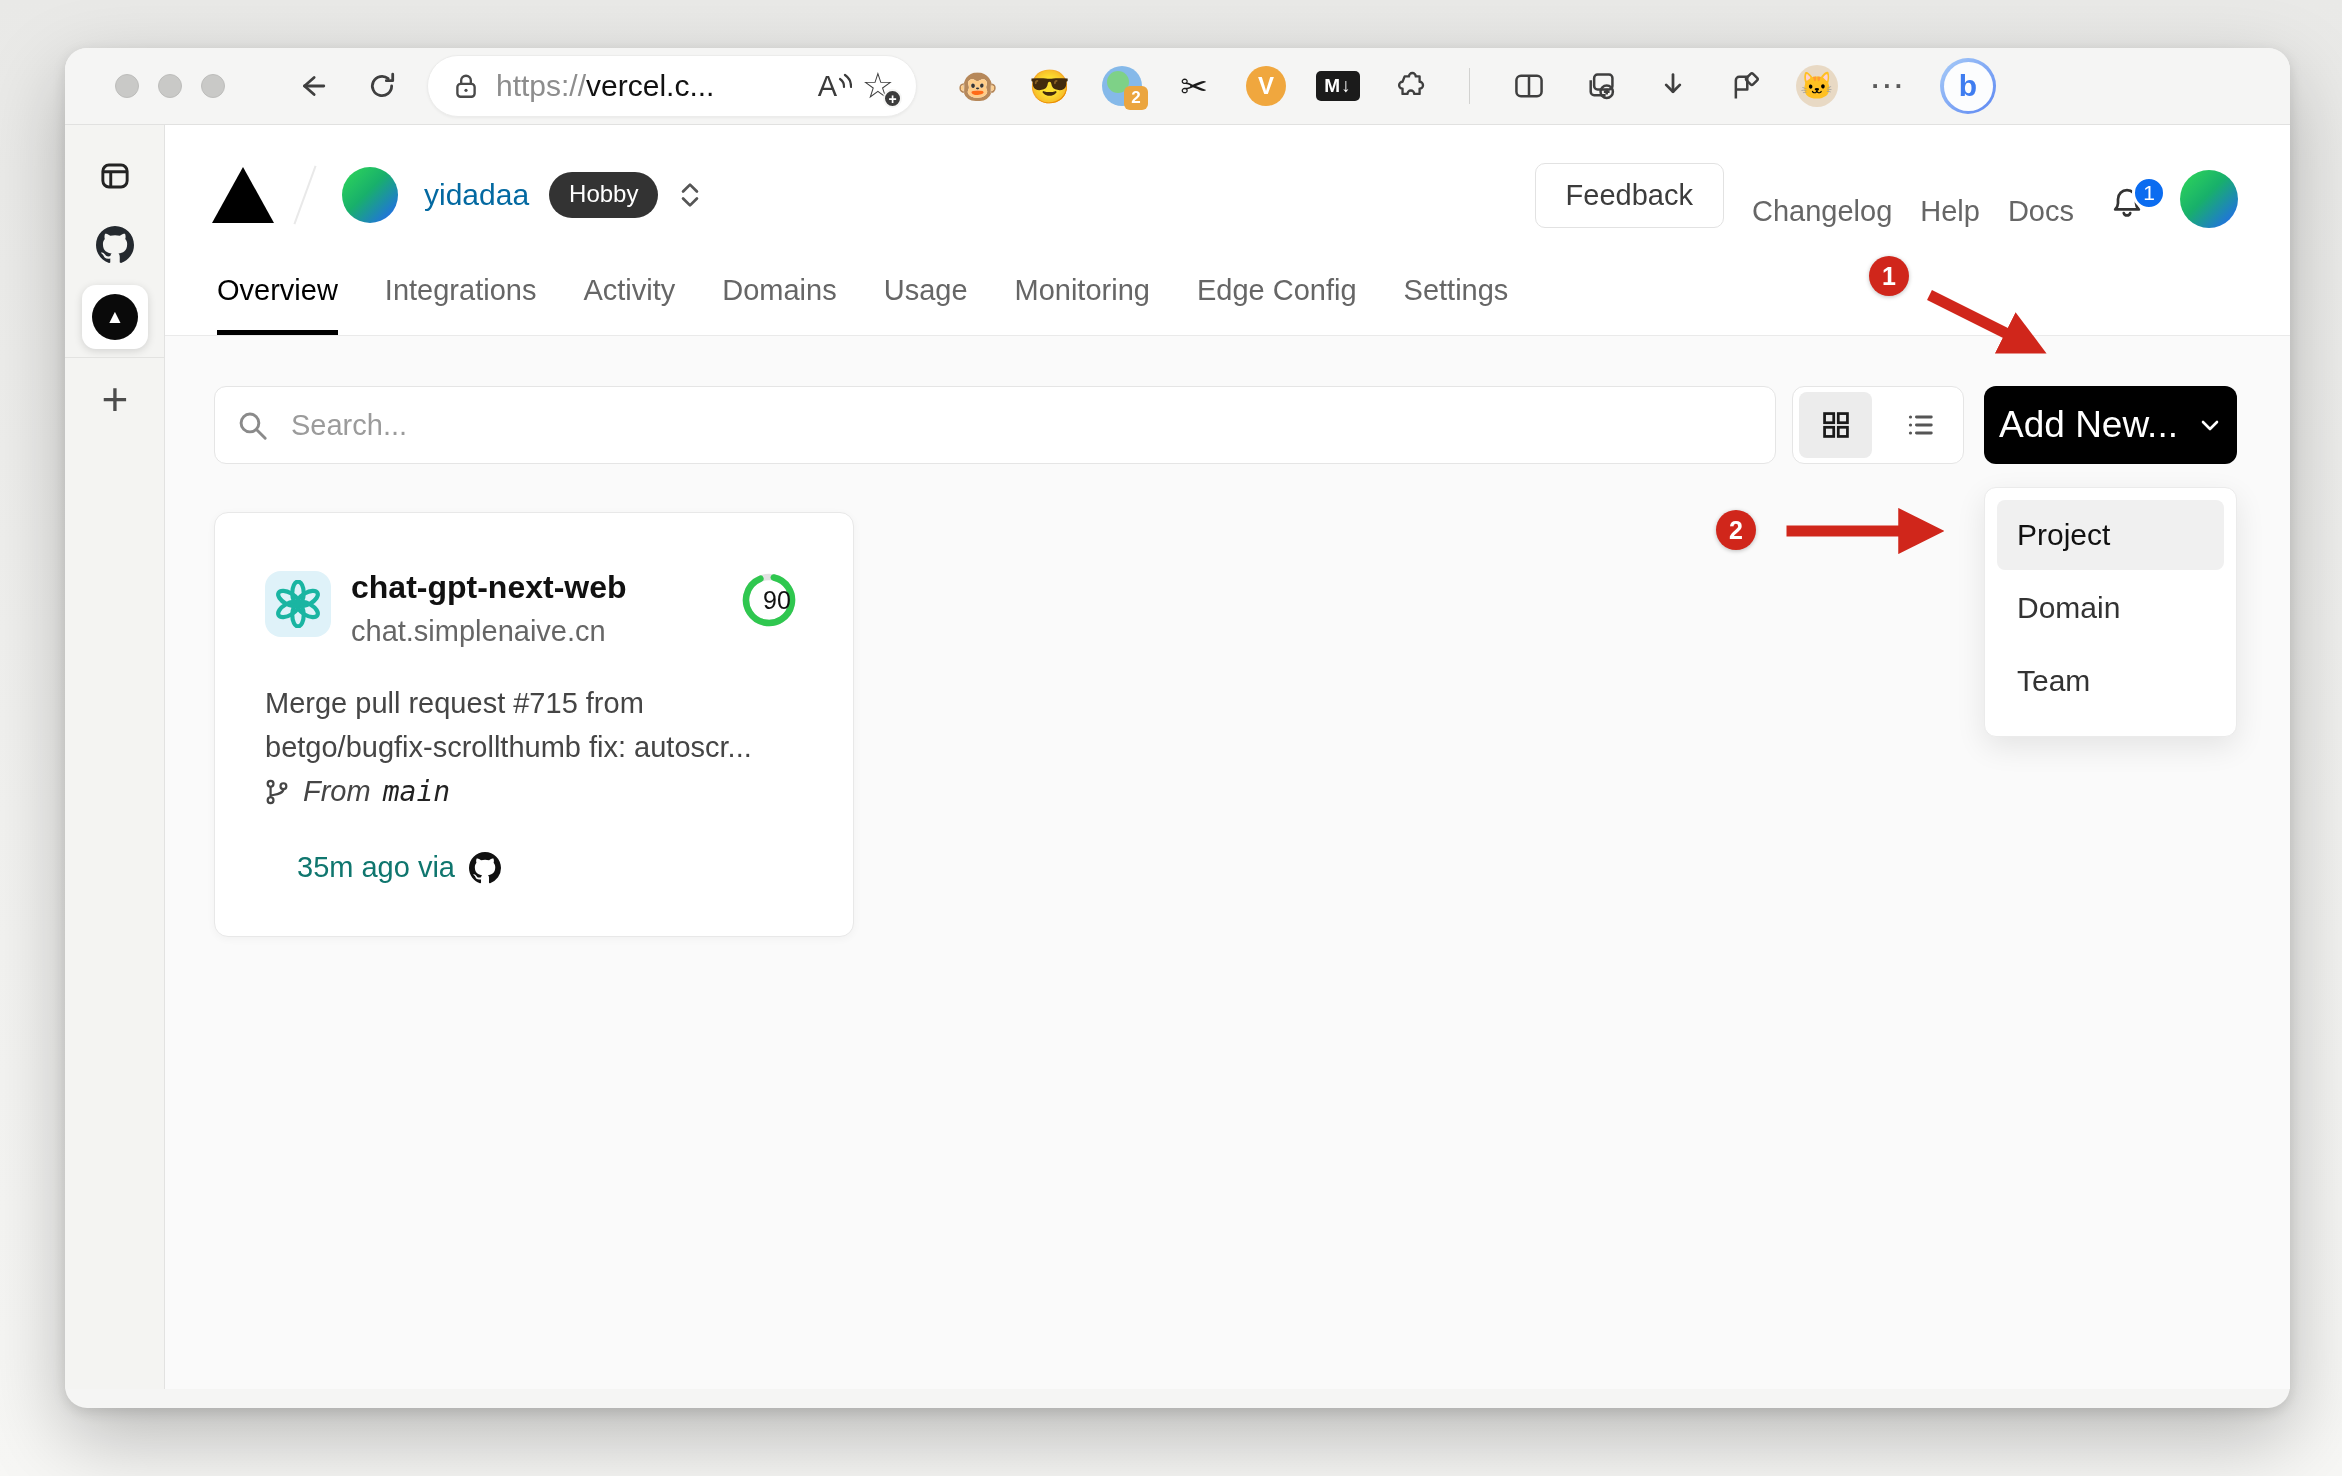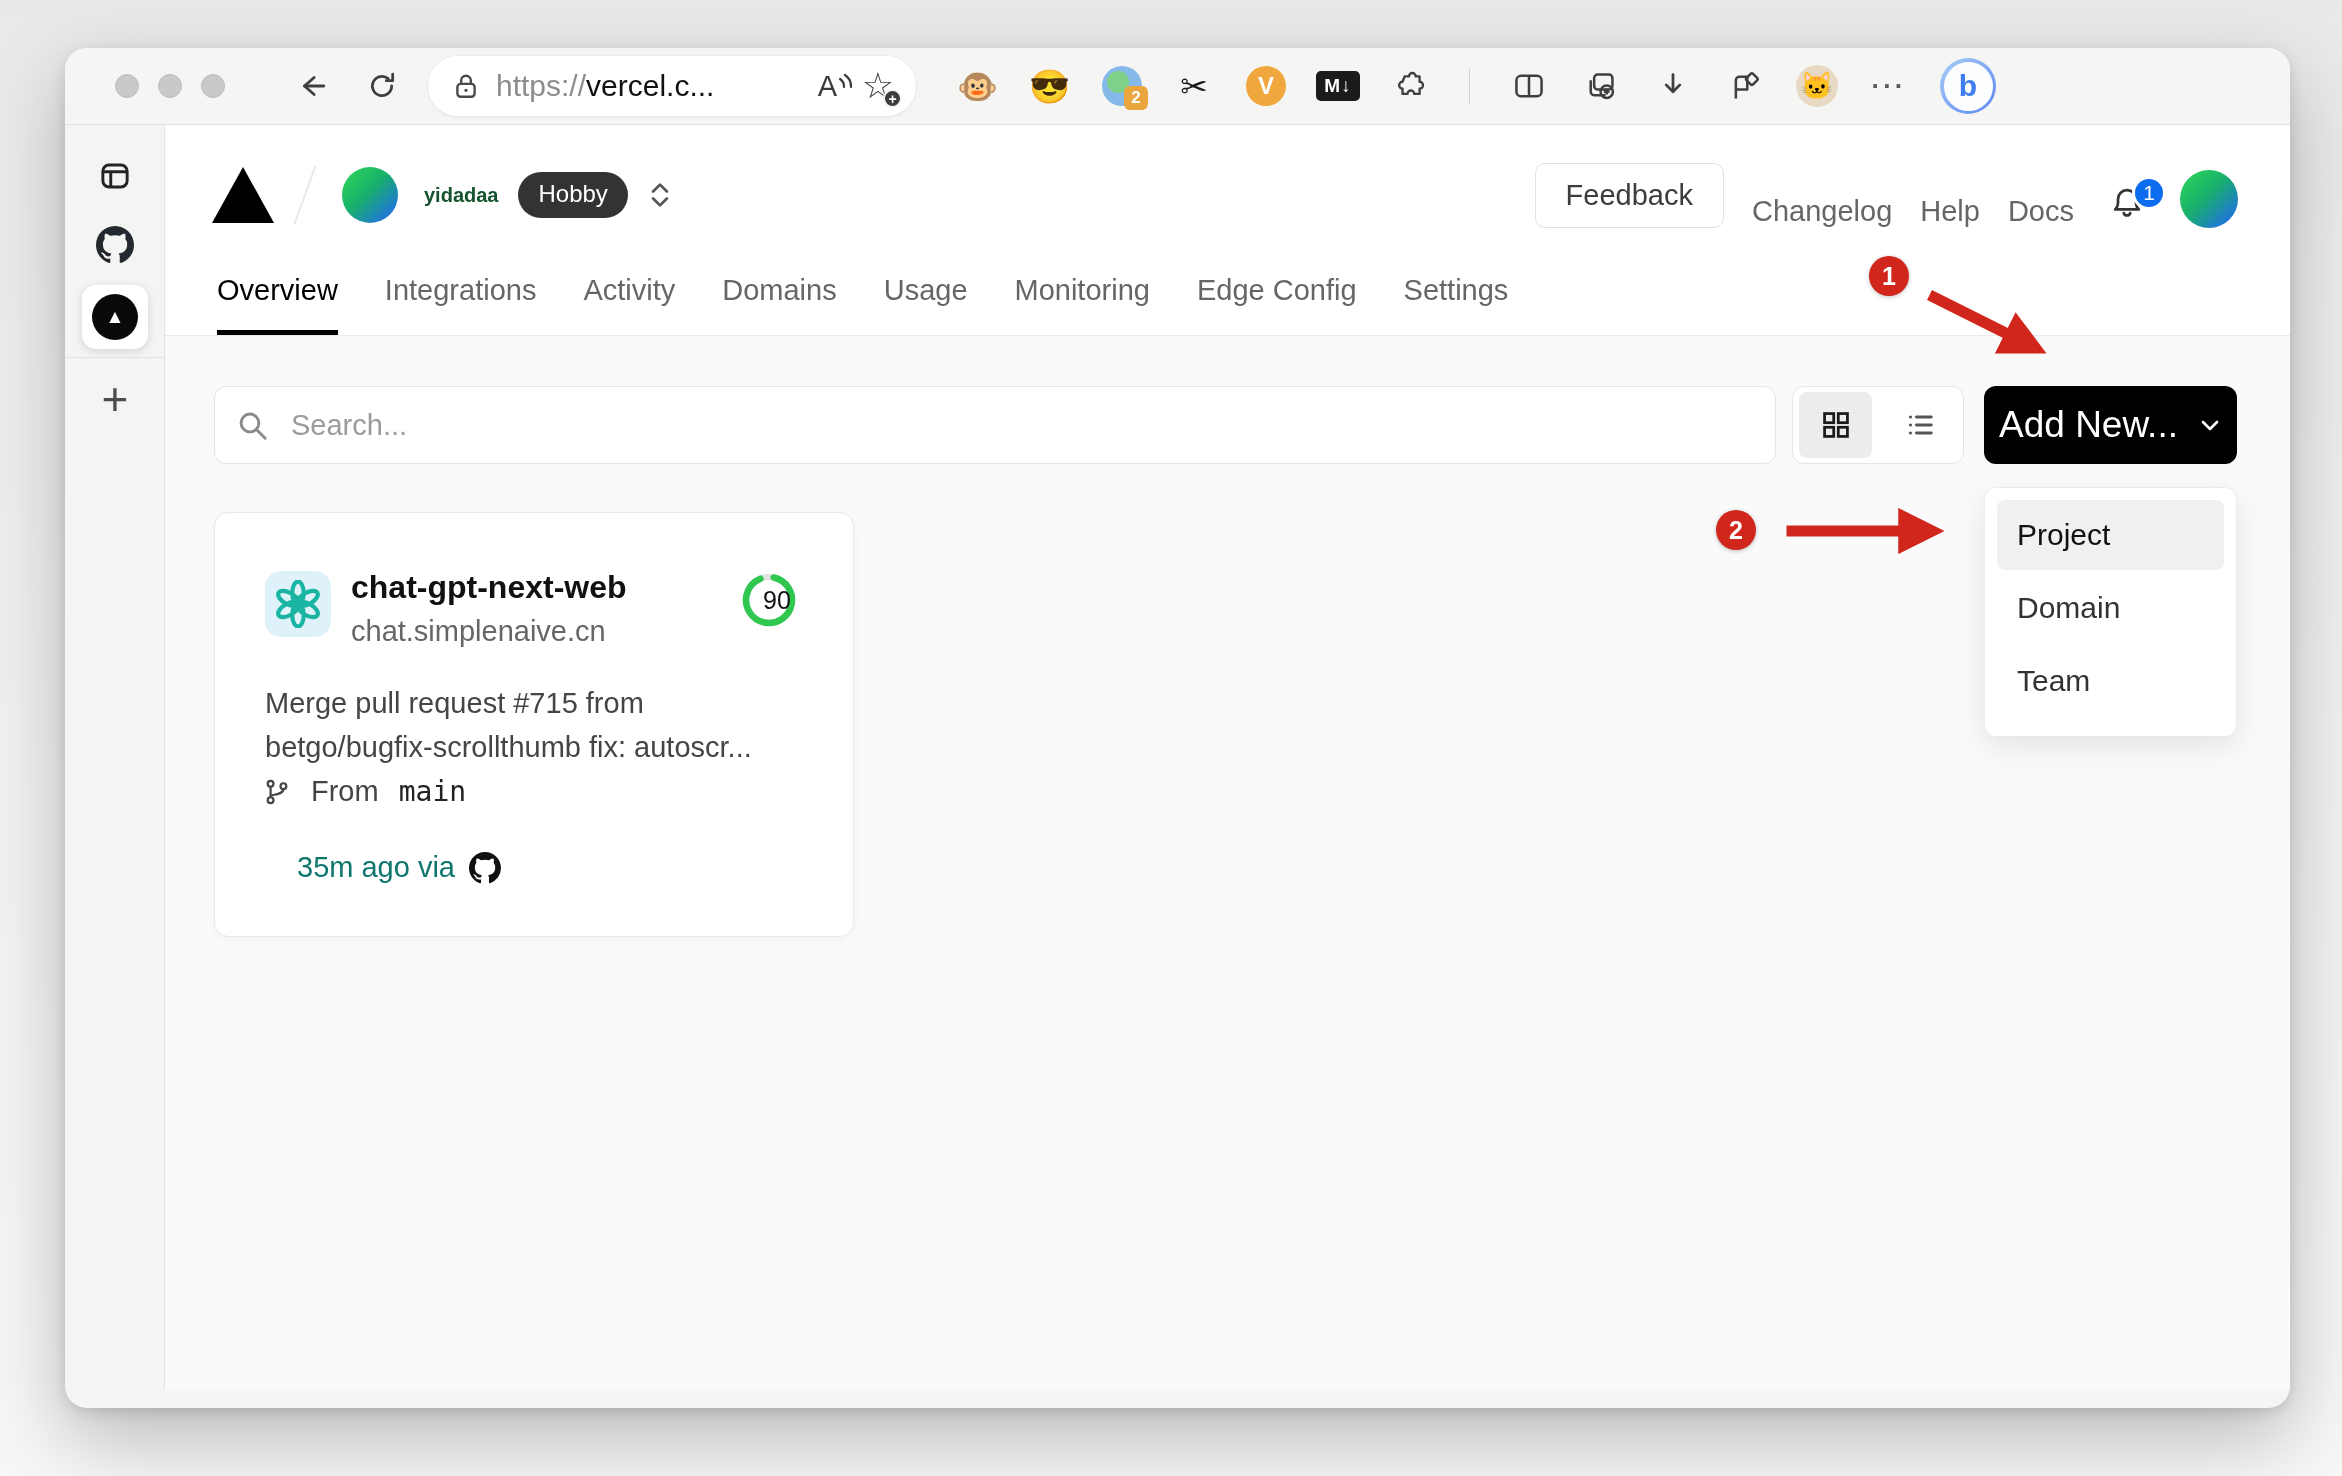--- a/index.html
+++ b/index.html
@@ -57,21 +57,21 @@
   .sb-active-tab { position:absolute; left:17px; top:160px; width:66px; height:64px; background:#fff; border-radius:14px; box-shadow:0 2px 8px rgba(0,0,0,.14); display:flex; align-items:center; justify-content:center; }
   .v-dot { width:46px; height:46px; border-radius:50%; background:#0a0a0a; display:flex; align-items:center; justify-content:center; color:#fff; font-size:19px; }
   .sb-divider { position:absolute; left:0; right:0; top:232px; height:1px; background:#e3e3e1; }
   .plus-glyph { font-size:46px; font-weight:300; color:#4c4c4c; line-height:1; }
   
   .page { position:relative; flex:1; background:#fff; overflow:hidden; }
   .v-header { position:absolute; left:0; top:0; right:0; height:211px; background:#fff; border-bottom:1px solid #eaeaea; }
   .team-row { position:absolute; top:22px; left:47px; right:52px; height:96px; display:flex; align-items:center; }
   .v-slash { width:2px; height:62px; background:#e9e9e9; transform:rotate(20deg); margin:0 36px 0 30px; }
   .team-avatar { width:56px; height:56px; border-radius:50%; background:linear-gradient(135deg,#2bd05c 10%,#18b06b 45%,#2268f2 95%); }
-  .team-name { font-size:20px; font-weight:700; color:#14532d; margin-left:26px; }
+  .team-name { font-size:30px; font-weight:400; color:#0369a1; margin-left:26px; }
   .plan-badge { margin-left:20px; background:#333; color:#fff; font-size:24px; padding:8px 20px 10px; border-radius:999px; }
   .selector { margin-left:20px; display:flex; align-items:center; }
   .header-right { margin-left:auto; display:flex; align-items:flex-end; gap:28px;padding-left:8px; }
   .feedback-btn { border:1px solid #e2e2e2; background:#fff; border-radius:10px; font-size:29px; color:#3c3c3c; padding:15px 30px; font-family:inherit; }
   .hlink { font-size:29px; color:#666; }
   .bell-wrap { position:relative; width:50px; height:50px; display:flex; align-items:center; justify-content:center; }
   .bell-badge { position:absolute; right:-14px; top:-2px; width:34px; height:34px; border-radius:50%; background:#0b6cf0; border:3px solid #fff; color:#fff; font-size:21px; display:flex; align-items:center; justify-content:center; }
   .user-avatar { width:58px; height:58px; border-radius:50%; background:linear-gradient(135deg,#2bd05c 10%,#18b06b 45%,#2268f2 95%); }
   .tabs { position:absolute; left:52px; bottom:0; display:flex; gap:47px; }
   .tab { font-size:29px; color:#666; padding-bottom:23px; border-bottom:5px solid transparent; }
@@ -91,21 +91,21 @@
   .dd-item { height:70px; display:flex; align-items:center; padding-left:20px; font-size:30px; color:#333; border-radius:8px; margin-bottom:3px; }
   .dd-item.highlighted { background:#f0f0f0; color:#111; }
   
   .card { position:absolute; left:49px; top:387px; width:640px; height:425px; background:#fff; border:1px solid #e8e8e8; border-radius:14px; box-shadow:0 2px 8px rgba(0,0,0,.04); }
   .card-logo { position:absolute; left:50px; top:58px; width:66px; height:66px; border-radius:16px; background:#dff2f9; display:flex; align-items:center; justify-content:center; }
   .card-name { position:absolute; left:136px; top:56px; font-size:32px; font-weight:bold; color:#111; }
   .card-domain { position:absolute; left:136px; top:102px; font-size:29px; color:#666; }
   .score-ring { position:absolute; right:55px; top:58px; width:58px; height:58px; }
   .score-num { position:absolute; left:8px; top:0; width:58px; height:58px; display:flex; align-items:center; justify-content:center; font-size:25px; color:#111; }
   .card-commit { position:absolute; left:50px; top:168px; width:540px; font-size:29px; line-height:44px; color:#454545; }
-  .from-row { position:absolute; left:48px; top:262px; display:flex; align-items:center; gap:20px; font-size:29px; color:#454545; }
+  .from-row { position:absolute; left:48px; top:262px; display:flex; align-items:center; gap:12px; font-size:29px; color:#454545;font-style:italic; }
   .branch-name { font-family:"DejaVu Sans Mono", monospace; font-size:28px; color:#222; }
   .time-row { position:absolute; left:50px; top:338px; display:flex; align-items:flex-end; gap:14px; font-size:29px; color:#0f766e;margin-left:32px; }
   
   .anno-circle { position:absolute; width:40px; height:40px; border-radius:50%; background:#d0261b; color:#fff; font-size:25px; font-weight:bold; display:flex; align-items:center; justify-content:center; box-shadow:0 1px 4px rgba(0,0,0,.25); z-index:30; }
   #anno1 { left:1704px; top:131px; }
   #anno2 { left:1551px; top:385px; }
   .anno-svg { position:absolute; left:0; top:0; width:100%; height:100%; pointer-events:none; z-index:29; }
 </style>
 </head>
 <body>

